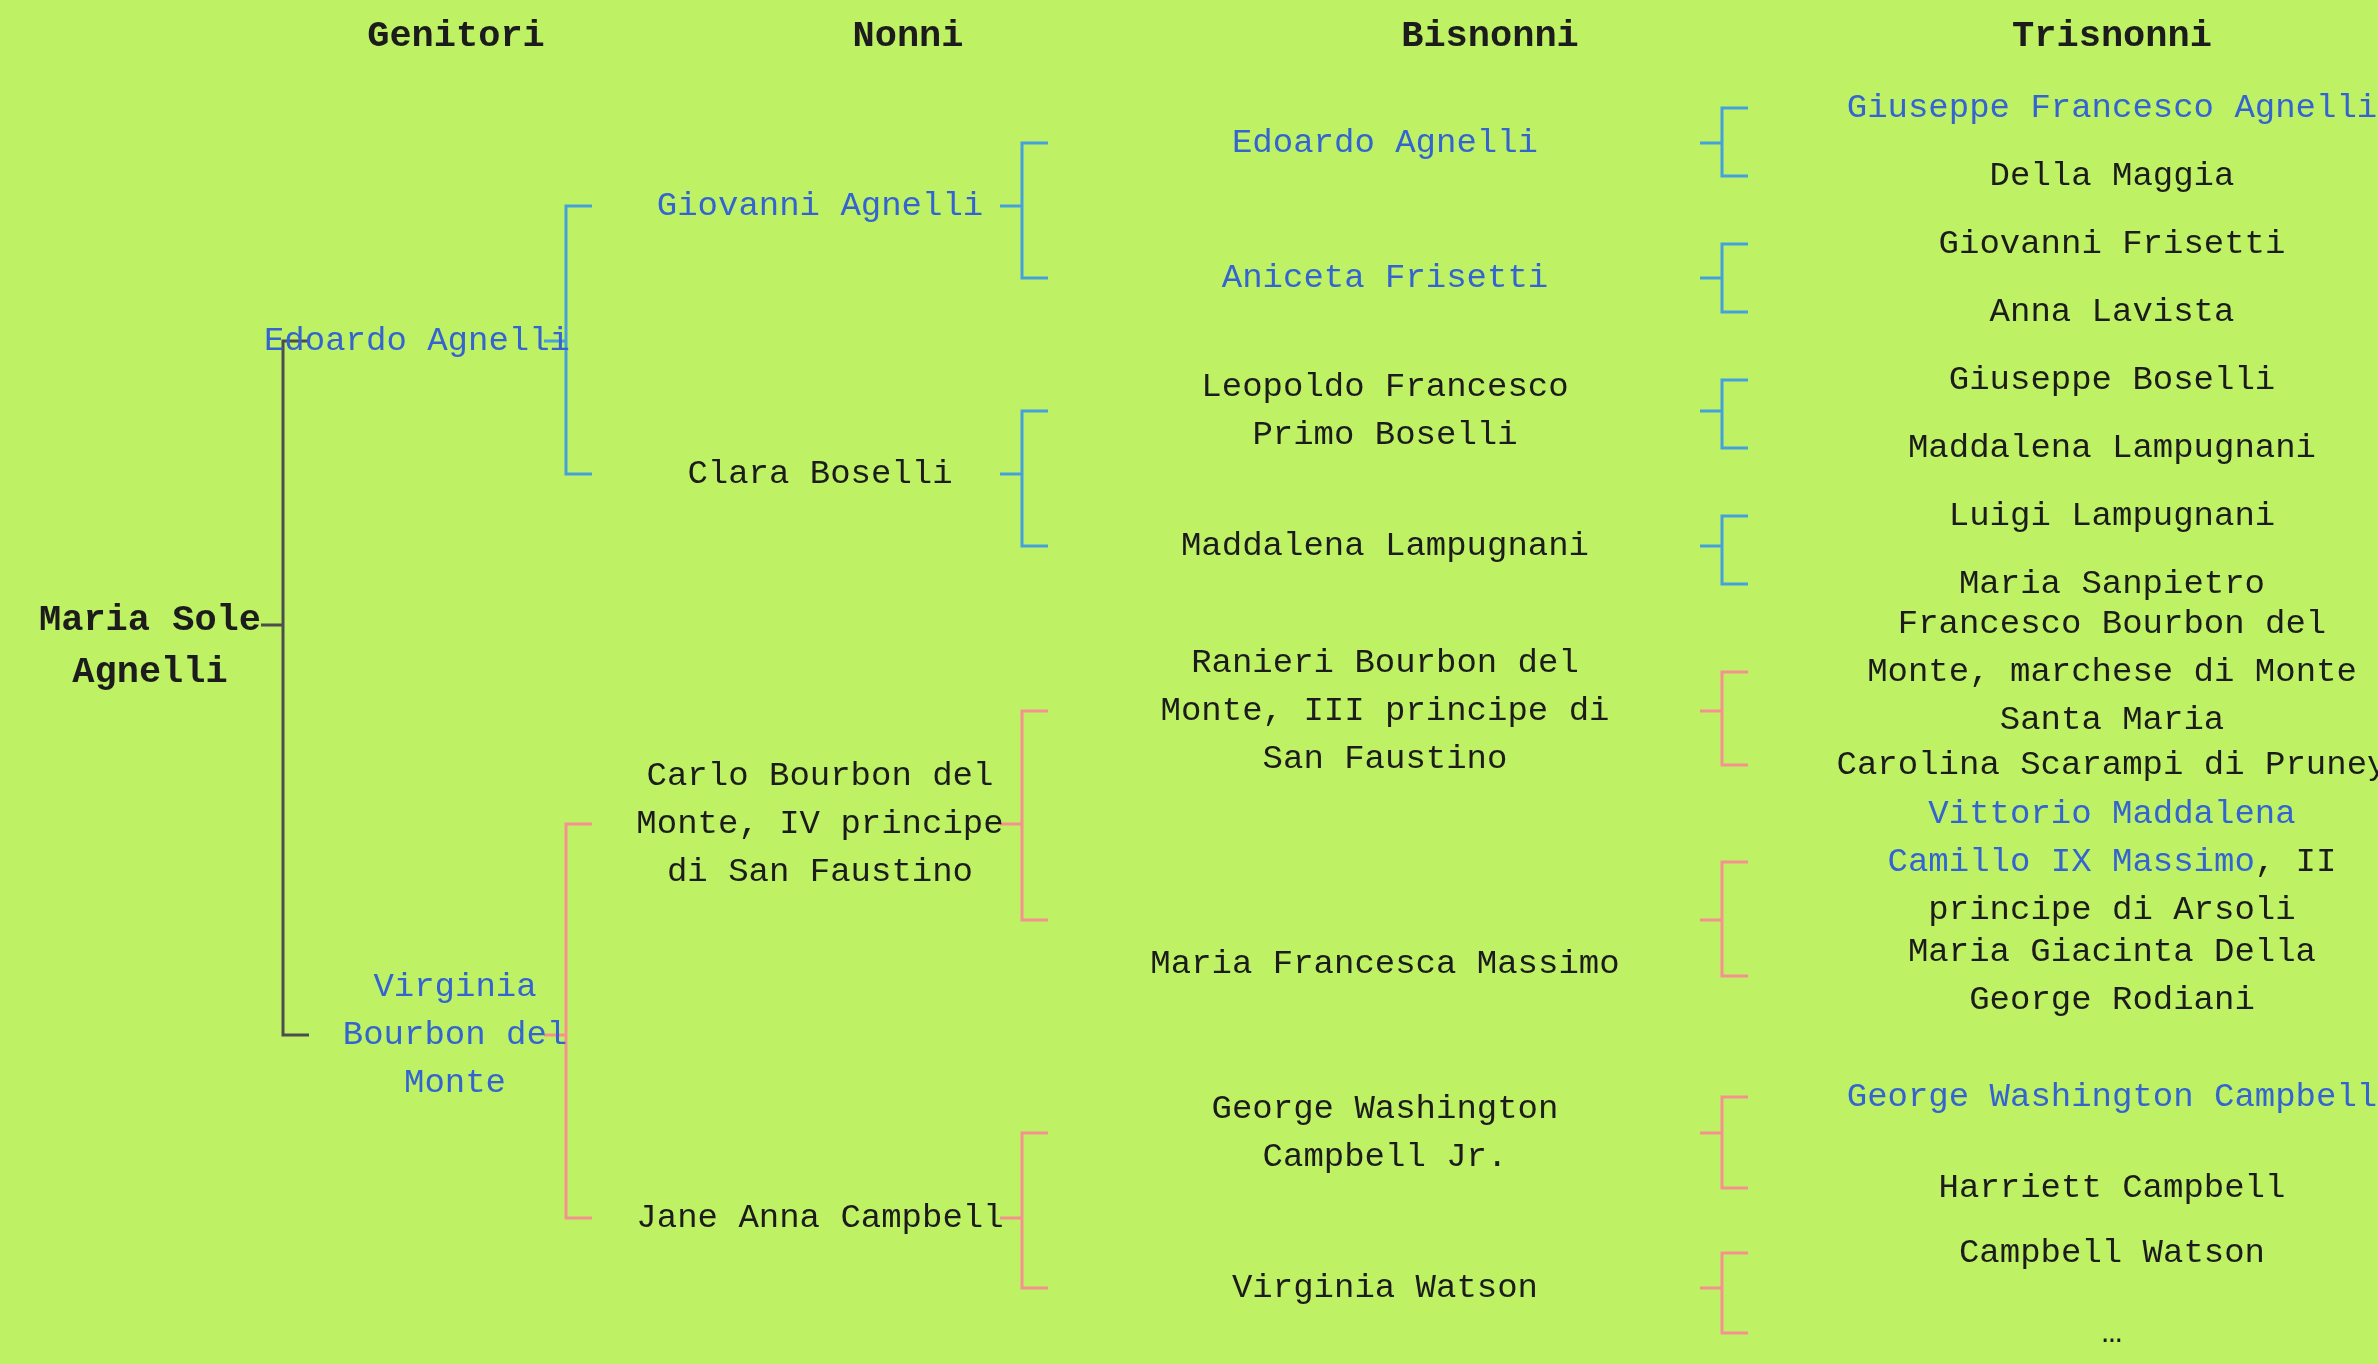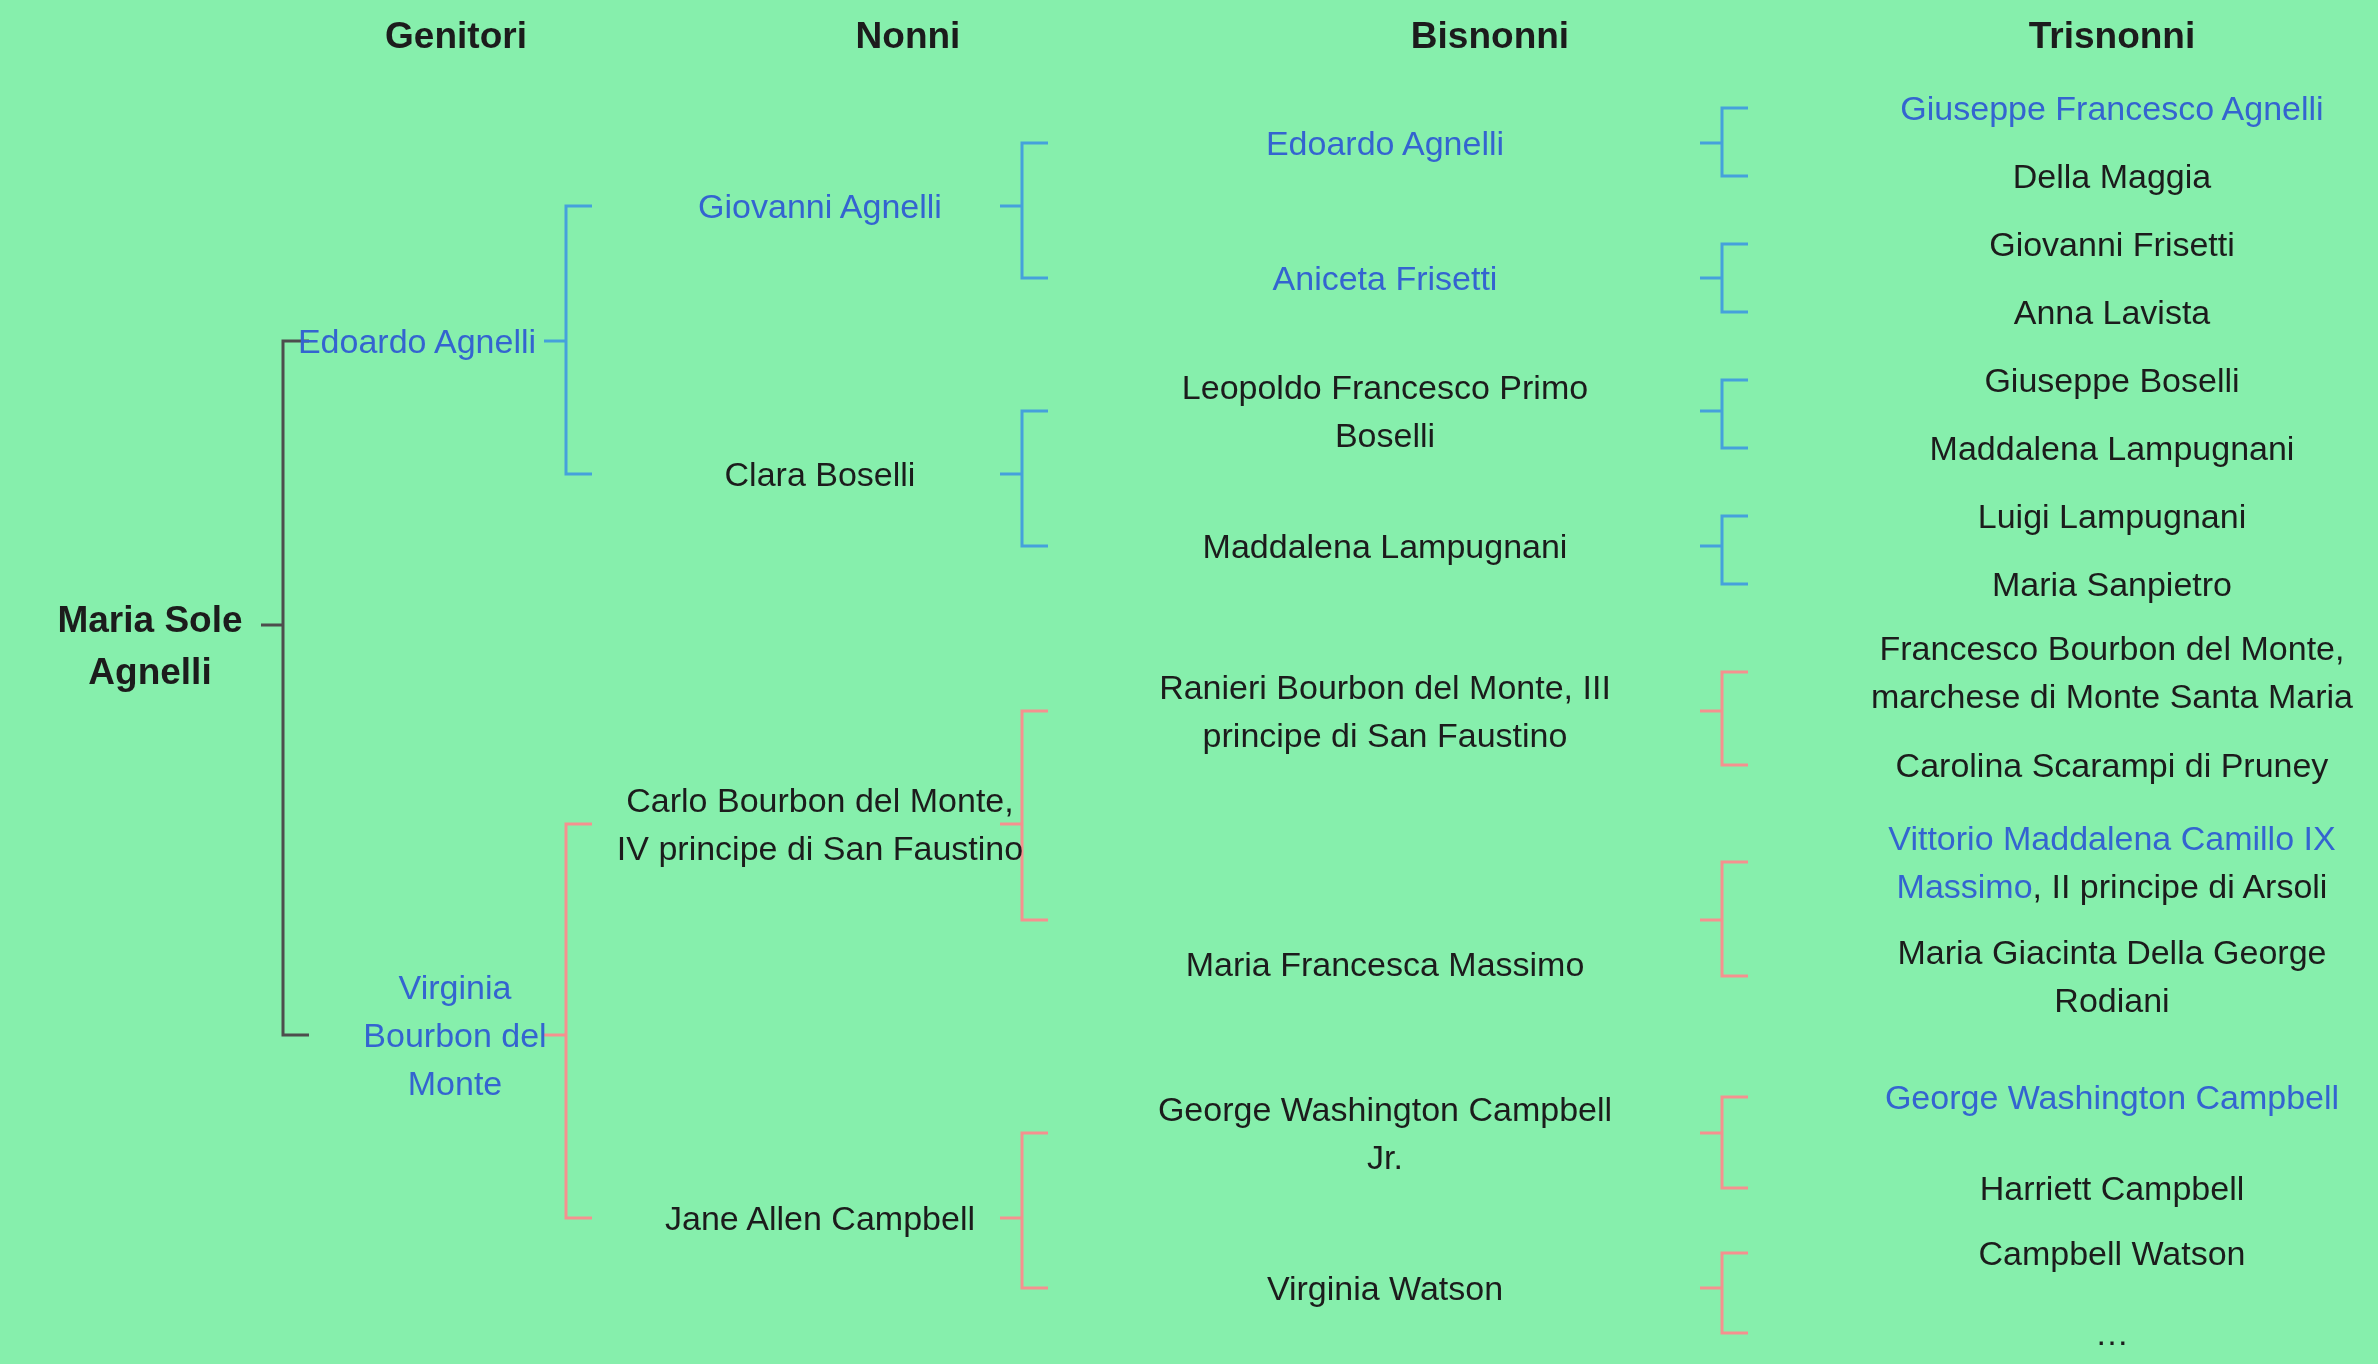--- a/index.html
+++ b/index.html
@@ -1,20 +1,20 @@
 <!DOCTYPE html>
 <html><head>
 <meta charset="utf-8">
 <style>
   html,body{margin:0;padding:0;background:#ffffff;}
   .stage{
     position:relative;
     width:2378px;height:1364px;
-    background:#86efac;
-    font-family:Liberation Sans, sans-serif;
+    background:#bef264;
+    font-family:Liberation Mono, monospace;
     overflow:hidden;
   }
   .stage svg{position:absolute;left:0;top:0;}
   .hdr{
     position:absolute;
     transform:translate(-50%,-50%);
     font-size:37px;font-weight:bold;color:#1c1c1c;
     white-space:nowrap;
   }
   .person{
@@ -52,21 +52,21 @@
   <div class="hdr" style="left: 456px; top: 36px;">Genitori</div>
   <div class="hdr" style="left: 908px; top: 36px;">Nonni</div>
   <div class="hdr" style="left: 1490px; top: 36px;">Bisnonni</div>
   <div class="hdr" style="left: 2112px; top: 36px;">Trisnonni</div>
 <div class="person bold" style="left: 150px; top: 646px; width: 250px;">Maria Sole Agnelli</div>
     <div class="person nowrap link" style="left: 417px; top: 341px;">Edoardo Agnelli</div>
     <div class="person link" style="left: 455px; top: 1035px; width: 240px;">Virginia Bourbon del Monte</div>
     <div class="person nowrap link" style="left: 820px; top: 206px;">Giovanni Agnelli</div>
     <div class="person nowrap" style="left: 820px; top: 474px;">Clara Boselli</div>
     <div class="person" style="left: 820px; top: 824px; width: 410px;">Carlo Bourbon del Monte, IV principe di San Faustino</div>
-    <div class="person nowrap" style="left: 820px; top: 1218px;">Jane Allen Campbell</div>
+    <div class="person nowrap" style="left: 820px; top: 1218px;">Jane Anna Campbell</div>
     <div class="person nowrap link" style="left: 1385px; top: 143px;">Edoardo Agnelli</div>
     <div class="person nowrap link" style="left: 1385px; top: 278px;">Aniceta Frisetti</div>
     <div class="person" style="left: 1385px; top: 411px; width: 450px;">Leopoldo Francesco Primo Boselli</div>
     <div class="person nowrap" style="left: 1385px; top: 546px;">Maddalena Lampugnani</div>
     <div class="person" style="left: 1385px; top: 711px; width: 500px;">Ranieri Bourbon del Monte, III principe di San Faustino</div>
     <div class="person nowrap" style="left: 1385px; top: 920px; margin-top: 44px;">Maria Francesca Massimo</div>
     <div class="person" style="left: 1385px; top: 1133px; width: 465px;">George Washington Campbell Jr.</div>
     <div class="person nowrap" style="left: 1385px; top: 1288px;">Virginia Watson</div>
     <div class="person nowrap link" style="left: 2112px; top: 108px;">Giuseppe Francesco Agnelli</div>
     <div class="person nowrap" style="left: 2112px; top: 176px;">Della Maggia</div>

